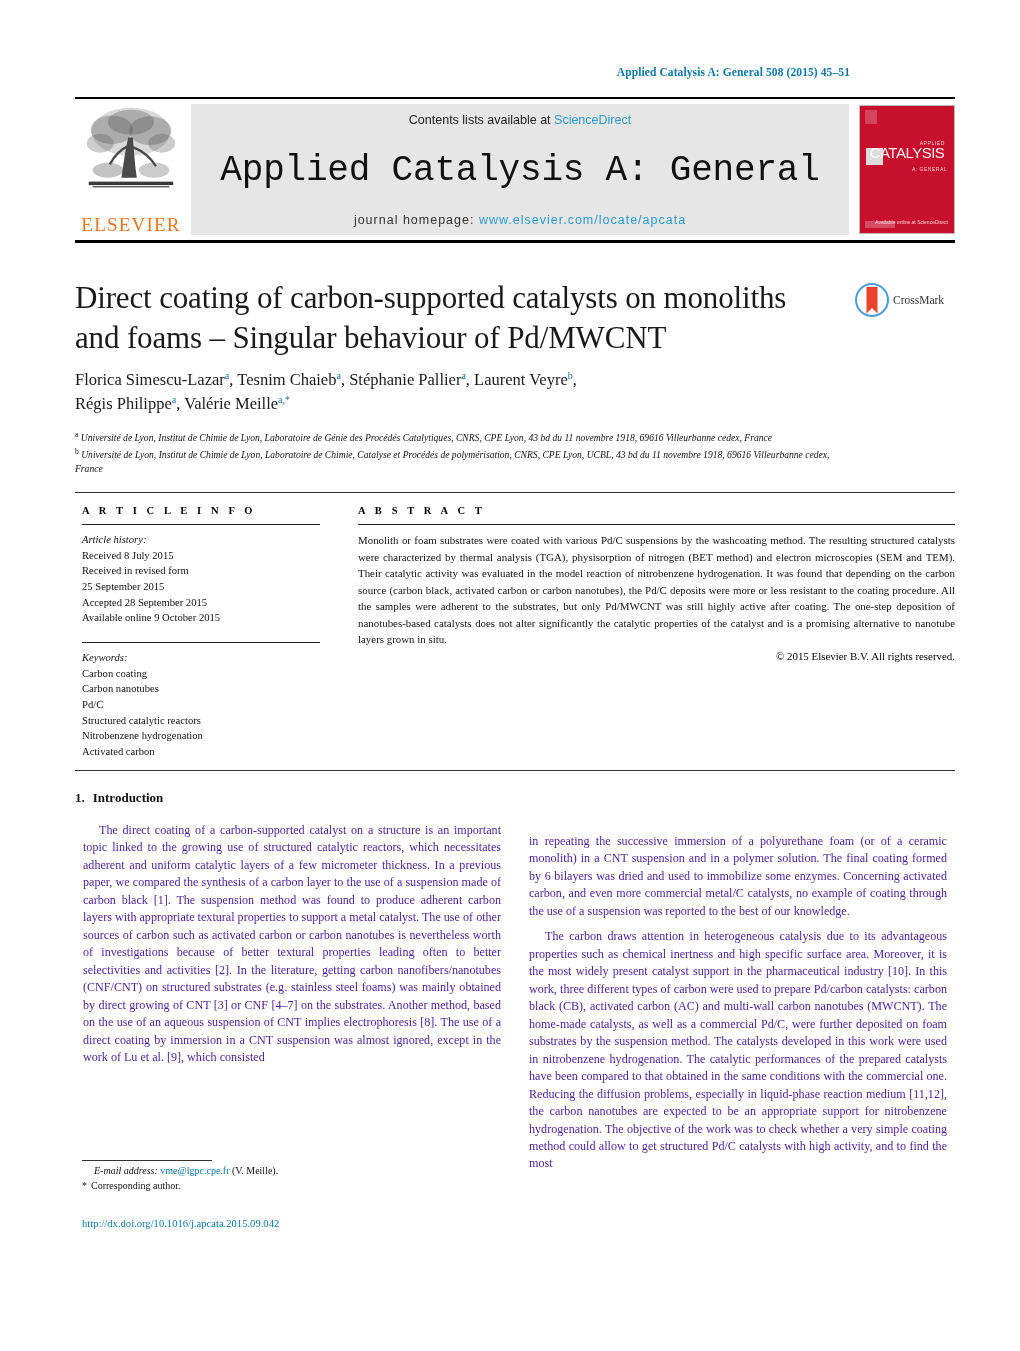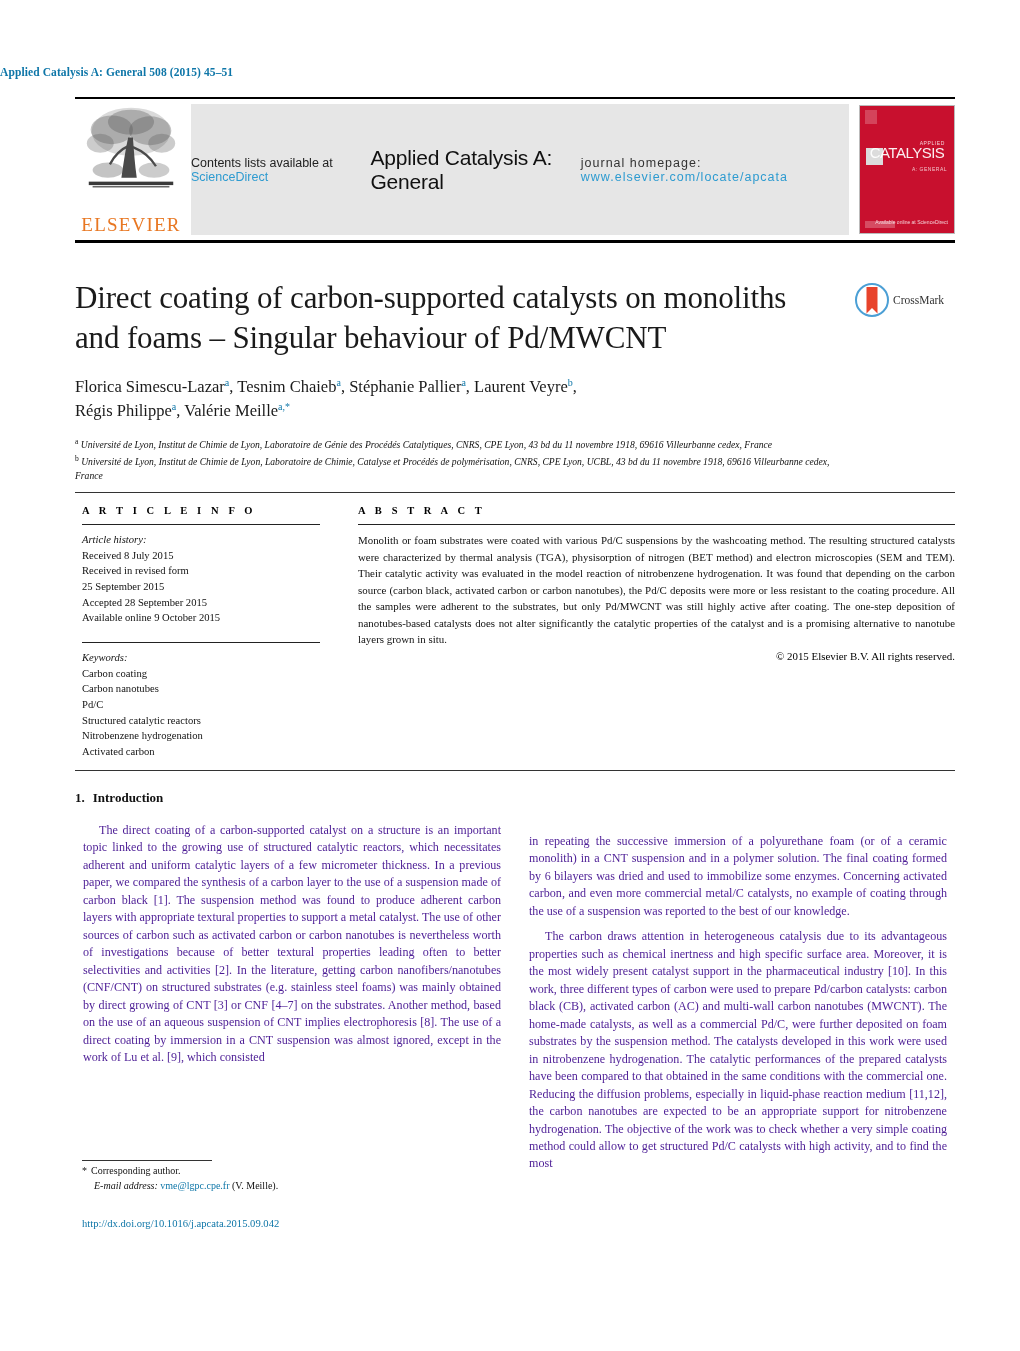--- a/index.html
+++ b/index.html
@@ -19,21 +19,21 @@
     background: #ffffff;
     overflow: hidden;
   }
 
   
   .running-head {
     position: absolute;
     top: 66px;
     left: 0;
     width: 850px;
-    text-align: left;
+    text-align: right;
     font-size: 11.5px;
     font-weight: bold;
     color: #0e76a8;
     letter-spacing: 0.1px;
   }
 
   
   .masthead {
     position: absolute;
     top: 97px;
@@ -72,37 +72,37 @@
     color: #E87722;
     font-weight: normal;
     margin-top: 17px;
   }
   .journal-band {
     flex: 1 1 auto;
     background: #e6e6e6;
     margin: 5px 4px 5px 4px;
     position: relative;
     display: flex;
-    flex-direction: row;
+    flex-direction: column;
     align-items: center;
     justify-content: space-between;
     padding: 9px 0 8px 0;
     box-sizing: border-box;
   }
   .contents-line {
     font-family: "Liberation Sans", sans-serif;
     font-size: 12.5px;
     color: #222;
   }
   .contents-line .sd {
     color: #2e9bd0;
   }
   .journal-title {
-    font-family: Liberation Sans, sans-serif;
-    font-size: 21px;
+    font-family: Liberation Mono, monospace;
+    font-size: 36px;
     color: #111;
     letter-spacing: -0.2px;
   }
   .homepage-line {
     font-family: Liberation Sans, sans-serif;
     font-size: 12.5px;
     color: #333;
     letter-spacing: 1.0px;
   }
   .homepage-line .url {
@@ -189,21 +189,21 @@
   }
   .paper-title {
     font-size: 31px;
     line-height: 1.28;
     font-weight: normal;
     color: #1a1a1a;
     margin: 0;
     letter-spacing: -0.15px;
   }
   .authors {
-    margin-top: 18px;
+    margin-top: 11px;
     font-size: 16.5px;
     line-height: 1.45;
     color: #1a1a1a;
   }
   .authors sup {
     color: #0e76a8;
     font-size: 10px;
     vertical-align: super;
   }
   .affils {
@@ -508,27 +508,27 @@
     <p class="body">The direct coating of a carbon-supported catalyst on a structure is an important topic linked to the growing use of structured catalytic reactors, which necessitates adherent and uniform catalytic layers of a few micrometer thickness. In a previous paper, we compared the synthesis of a carbon layer to the use of a suspension made of carbon black [1]. The suspension method was found to produce adherent carbon layers with appropriate textural properties to support a metal catalyst. The use of other sources of carbon such as activated carbon or carbon nanotubes is nevertheless worth of investigations because of better textural properties leading often to better selectivities and activities [2]. In the literature, getting carbon nanofibers/nanotubes (CNF/CNT) on structured substrates (e.g. stainless steel foams) was mainly obtained by direct growing of CNT [3] or CNF [4–7] on the substrates. Another method, based on the use of an aqueous suspension of CNT implies electrophoresis [8]. The use of a direct coating by immersion in a CNT suspension was almost ignored, except in the work of Lu et al. [9], which consisted</p>
   </div>
 
   <div class="body-right">
     <p class="body" style="text-indent:0;">in repeating the successive immersion of a polyurethane foam (or of a ceramic monolith) in a CNT suspension and in a polymer solution. The final coating formed by 6 bilayers was dried and used to immobilize some enzymes. Concerning activated carbon, and even more commercial metal/C catalysts, no example of coating through the use of a suspension was reported to the best of our knowledge.</p>
     <p class="body">The carbon draws attention in heterogeneous catalysis due to its advantageous properties such as chemical inertness and high specific surface area. Moreover, it is the most widely present catalyst support in the pharmaceutical industry [10]. In this work, three different types of carbon were used to prepare Pd/carbon catalysts: carbon black (CB), activated carbon (AC) and multi-wall carbon nanotubes (MWCNT). The home-made catalysts, as well as a commercial Pd/C, were further deposited on foam substrates by the suspension method. The catalysts developed in this work were used in nitrobenzene hydrogenation. The catalytic performances of the prepared catalysts have been compared to that obtained in the same conditions with the commercial one. Reducing the diffusion problems, especially in liquid-phase reaction medium [11,12], the carbon nanotubes are expected to be an appropriate support for nitrobenzene hydrogenation. The objective of the work was to check whether a very simple coating method could allow to get structured Pd/C catalysts with high activity, and to find the most</p>
   </div>
 
   <div class="footnote-rule"></div>
   <div class="footnote">
-    <div>
-      <span class="star">*</span><span>Corresponding author.</span>
-    </div>
     <div style="padding-left:12px;">
       <span class="ital">E-mail address:</span>
       <span class="mail">vme@lgpc.cpe.fr</span>
       <span>(V. Meille).</span>
     </div>
+    <div>
+      <span class="star">*</span><span>Corresponding author.</span>
+    </div>
   </div>
 
   <div class="footer">
     <div class="doi">http://dx.doi.org/10.1016/j.apcata.2015.09.042</div>
   </div>
 
 </div>
 
 </body></html>

